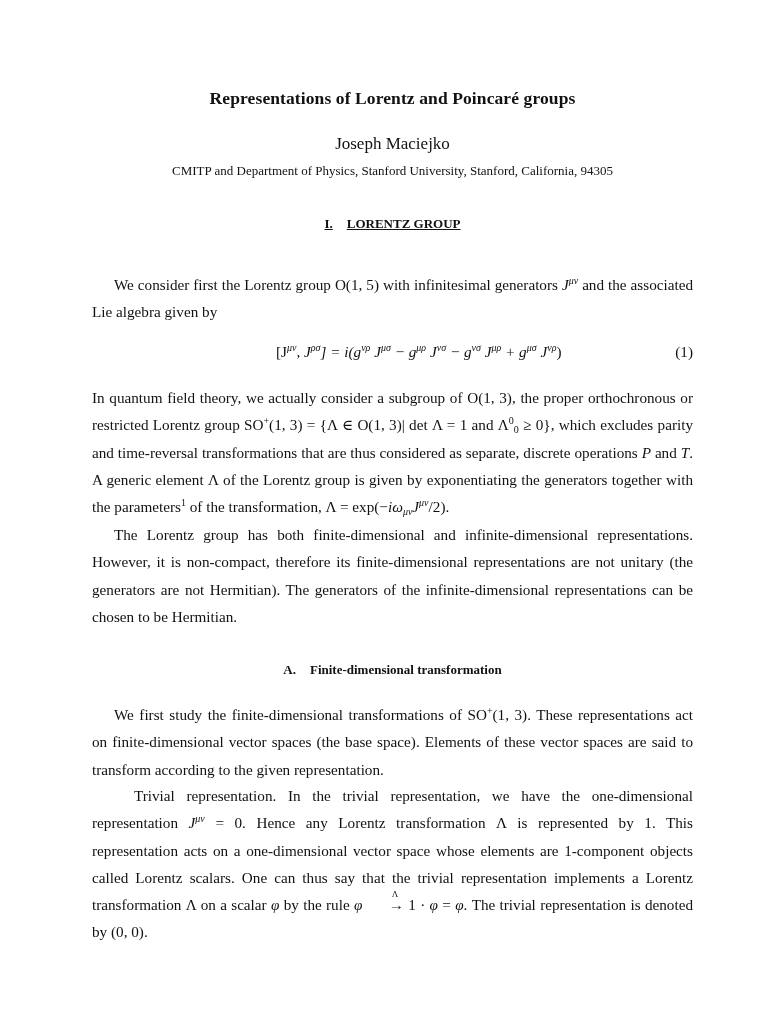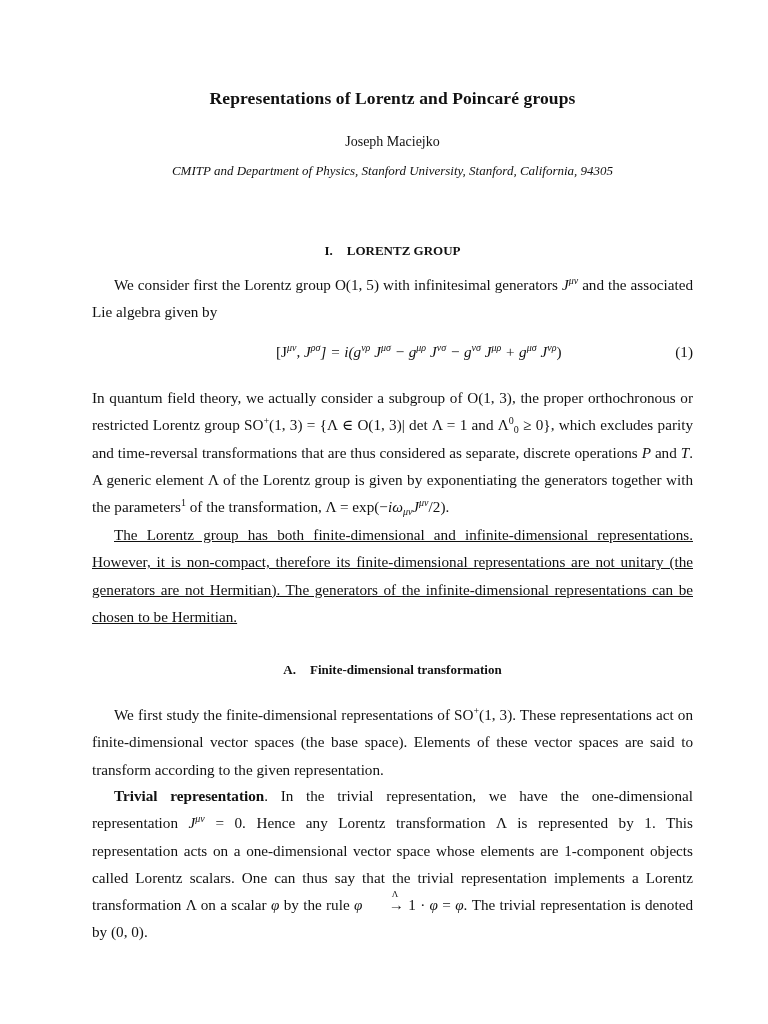--- a/index.html
+++ b/index.html
@@ -8,25 +8,25 @@
     font-family: "Liberation Serif", "DejaVu Serif", serif;
     color: #111111;
   }
   .page { position: absolute; left: 92px; top: 0; width: 601px; }
   .title {
     position: absolute; top: 88px; left: 0; width: 601px; text-align: center;
     font-weight: bold; font-size: 17.5px; letter-spacing: 0.1px;
   }
   .author {
     position: absolute; top: 134px; left: 0; width: 601px; text-align: center;
-    font-size: 14px;
+    font-size: 17px;
   }
   .affil {
     position: absolute; top: 163px; left: 0; width: 601px; text-align: center;
-    font-size: 13px; font-style: italic;
+    font-size: 13px; 
   }
   .section-head {
     position: absolute; left: 0; width: 601px; text-align: center;
     font-weight: bold; font-size: 13px;
   }
   .section-head .num { margin-right: 14px; }
   .para {
     position: absolute; left: 0; width: 601px;
     font-size: 15.2px; line-height: 27.3px; text-align: justify;
     text-align-last: left;
@@ -34,47 +34,47 @@
   .indent { text-indent: 22px; }
   .eq {
     position: absolute; left: 0; width: 601px; top: 343px; height: 24px;
     font-size: 15.2px; font-style: italic;
   }
   .eq .body { position: absolute; left: 184px; top: 0; white-space: nowrap; }
   .eq .tag { position: absolute; right: 0; top: 0; font-style: normal; }
   i, .m { font-style: italic; }
   sup { font-size: 10px; line-height: 0; vertical-align: 6px; }
   sub { font-size: 10px; line-height: 0; vertical-align: -3px; }
-  b { font-weight: bold; }
+  b { font-weight: normal; margin-left: 20px; }
 </style>
 </head>
 <body>
 
 <div class="page">
 
   <div class="title">Representations of Lorentz and Poincaré groups</div>
   <div class="author">Joseph  Maciejko</div>
   <div class="affil">CMITP and Department of Physics, Stanford University, Stanford, California, 94305</div>
 
-  <div class="section-head" style="top:243px;">
+  <div class="section-head" style="top:216px;text-decoration:underline;">
     <span class="num">I.</span><span>LORENTZ GROUP</span>
   </div>
 
   <div class="para indent" style="top:271px;"><span>We consider first the Lorentz group O(1, 5) with infinitesimal generators </span><i>J</i><sup class="m">μν</sup><span> and the associated Lie algebra given by</span></div>
 
   <div class="eq">
     <span class="body"><span style="font-style:normal">[J</span><sup>μν</sup><span>, J</span><sup>ρσ</sup><span>] = i(g</span><sup>νρ</sup> <span>J</span><sup>μσ</sup><span> − g</span><sup>μρ</sup> <span>J</span><sup>νσ</sup><span> − g</span><sup>νσ</sup> <span>J</span><sup>μρ</sup><span> + g</span><sup>μσ</sup> <span>J</span><sup>νρ</sup><span style="font-style:normal">)</span></span>
     <span class="tag">(1)</span>
   </div>
 
   <div class="para" style="top:384px;"><span>In quantum field theory, we actually consider a subgroup of O(1, 3), the proper orthochronous or restricted Lorentz group SO</span><sup>+</sup><span>(1, 3) = {Λ ∈ O(1, 3)| det Λ = 1 and Λ</span><sup>0</sup><sub>0</sub><span> ≥ 0}, which excludes parity and time-reversal transformations that are thus considered as separate, discrete operations </span><i>P</i><span> and </span><i>T</i><span>. A generic element Λ of the Lorentz group is given by exponentiating the generators together with the parameters</span><sup>1</sup><span> of the transformation, Λ = exp(−</span><i>i</i><i>ω</i><sub class="m">μν</sub><i>J</i><sup class="m">μν</sup><span>/2).</span></div>
 
-  <div class="para indent" style="top:521px;text-decoration:underline;">The Lorentz group has both finite-dimensional and infinite-dimensional representations. However, it is non-compact, therefore its finite-dimensional representations are not unitary (the generators are not Hermitian). The generators of the infinite-dimensional representations can be chosen to be Hermitian.</div>
+  <div class="para indent" style="top:521px;">The Lorentz group has both finite-dimensional and infinite-dimensional representations. However, it is non-compact, therefore its finite-dimensional representations are not unitary (the generators are not Hermitian). The generators of the infinite-dimensional representations can be chosen to be Hermitian.</div>
 
   <div class="section-head" style="top:662px;">
     <span class="num">A.</span><span>Finite-dimensional transformation</span>
   </div>
 
-  <div class="para indent" style="top:701px;"><span>We first study the finite-dimensional representations of SO</span><sup>+</sup><span>(1, 3). These representations act on finite-dimensional vector spaces (the base space). Elements of these vector spaces are said to transform according to the given representation.</span></div>
+  <div class="para indent" style="top:701px;"><span>We first study the finite-dimensional transformations of SO</span><sup>+</sup><span>(1, 3). These representations act on finite-dimensional vector spaces (the base space). Elements of these vector spaces are said to transform according to the given representation.</span></div>
 
   <div class="para indent" style="top:782px;"><b>Trivial representation</b><span>. In the trivial representation, we have the one-dimensional representation </span><i>J</i><sup class="m">μν</sup><span> = 0. Hence any Lorentz transformation Λ is represented by 1. This representation acts on a one-dimensional vector space whose elements are 1-component objects called Lorentz scalars. One can thus say that the trivial representation implements a Lorentz transformation Λ on a scalar </span><i>φ</i><span> by the rule </span><i>φ</i> <span style="display:inline-block;position:relative;"><span style="position:absolute;left:3px;top:-10px;font-size:9px;">Λ</span><span>→</span></span><span> 1 · </span><i>φ</i><span> = </span><i>φ</i><span>. The trivial representation is denoted by (0, 0).</span></div>
 
 </div>
 
 </body></html>

